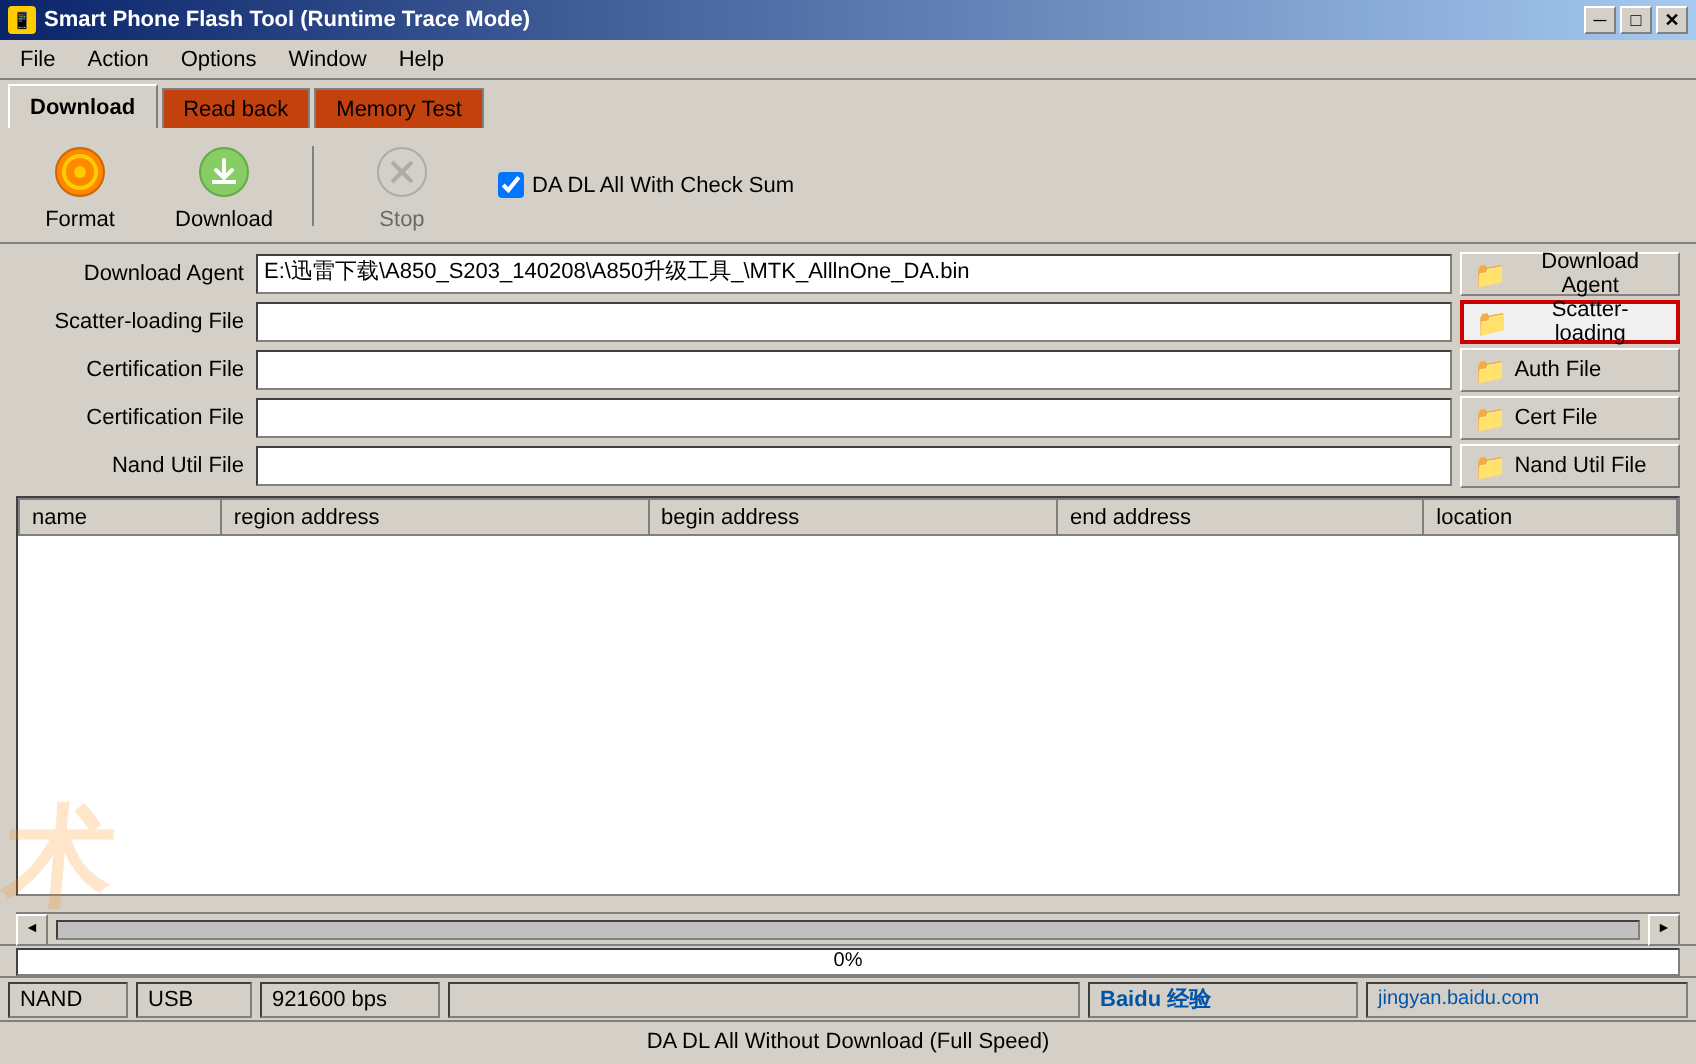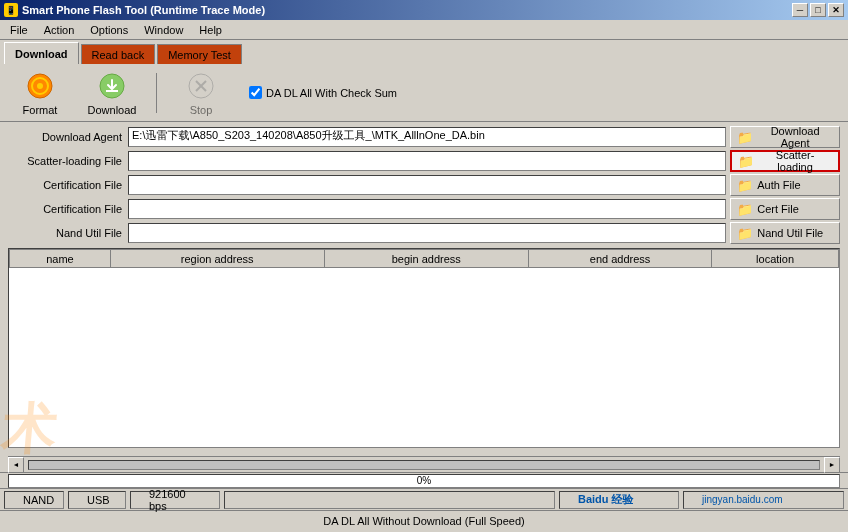--- a/index.html
+++ b/index.html
@@ -217,21 +217,21 @@
     }
     .file-table {
       width: 100%;
       border-collapse: collapse;
       font-size: 11px;
     }
     .file-table th {
       background: #d4d0c8;
       border: 1px solid #808080;
       padding: 2px 6px;
-      text-align: center;
+      text-align: left;
       font-weight: normal;
       height: 18px;
     }
 
     
     .bottom-scroll {
       height: 16px;
       background: #d4d0c8;
       border-top: 1px solid #808080;
       display: flex;
@@ -306,21 +306,21 @@
       align-items: center;
       padding: 0 4px;
       gap: 4px;
     }
     .status-field {
       height: 18px;
       border: 1px solid #808080;
       border-top-color: #404040;
       border-left-color: #404040;
       background: #d4d0c8;
-      padding: 0 18px;
+      padding: 0 5px;
       display: flex;
       align-items: center;
       font-size: 11px;
     }
     .status-field.wide {
       flex: 1;
     }
 
     
     .bottom-status {
@@ -498,21 +498,21 @@
     <div class="progress-fill" style="width: 0%;"></div>
     <span class="progress-text">0%</span>
   </div>
 </div>
 
 <div class="status-bar">
   <div class="status-field" style="width:60px;">NAND</div>
   <div class="status-field" style="width:58px;">USB</div>
   <div class="status-field" style="width:90px;">921600 bps</div>
   <div class="status-field wide"></div>
-  <div class="status-field" style="width:120px; font-weight:bold; color:#0055aa;">Baidu 经验</div>
+  <div class="status-field" style="width:135px; font-weight:bold; color:#0055aa;">Baidu 经验</div>
   <div class="status-field" style="width:161px; font-size:10px; color:#0055aa;">jingyan.baidu.com</div>
 </div>
 
 <div class="bottom-status">
   <span>DA DL All Without Download (Full Speed)</span>
 </div>
 
 <div class="watermark" style="position:fixed; bottom:55px; left:0; pointer-events:none;">
   <svg width="160" height="70" viewBox="0 0 160 70" opacity="0.6">
     <text x="5" y="50" font-size="55" font-weight="bold" fill="#ff8800" opacity="0.5" transform="skewX(-5)">术</text>

